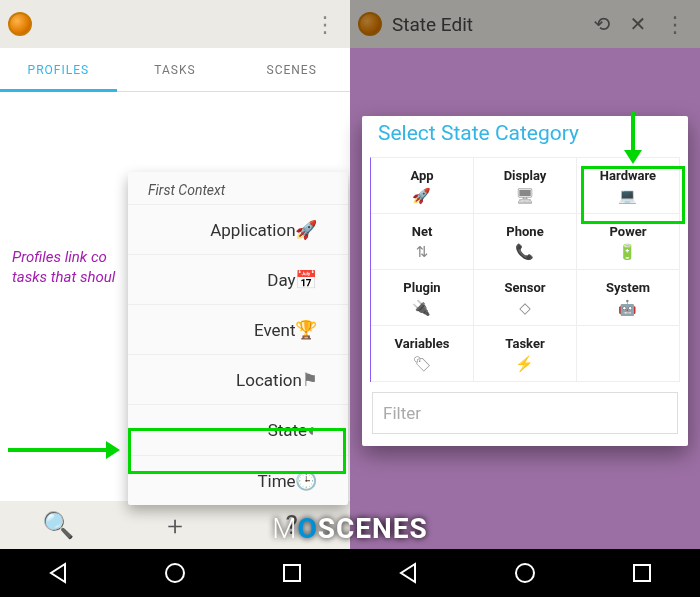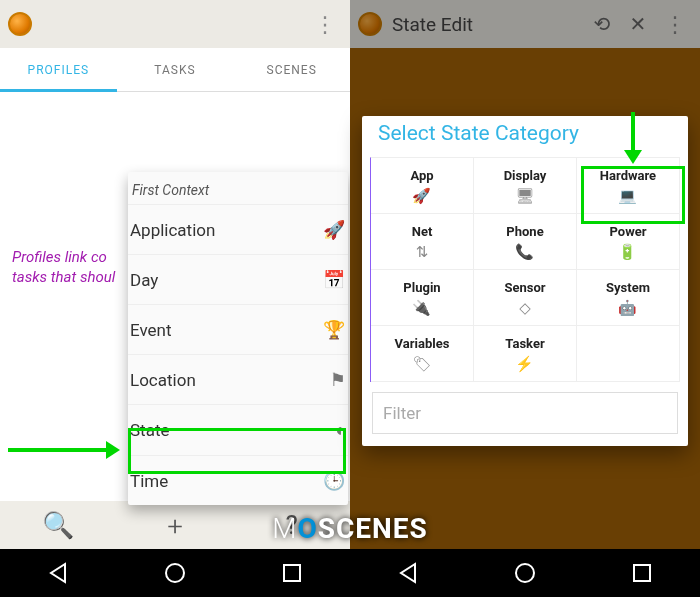--- a/index.html
+++ b/index.html
@@ -1,19 +1,19 @@
 <!DOCTYPE html>
 <html><head>
 <meta charset="utf-8">
 <style>
   * { box-sizing: border-box; margin: 0; padding: 0; font-family: Roboto, Arial, sans-serif; }
   body { width: 700px; height: 597px; background: #fff; position: relative; overflow: hidden; }
   .split { display: flex; width: 700px; height: 597px; }
   .pane { width: 350px; height: 597px; position: relative; background: #fff; }
-  .pane.right { background: #a16207; }
+  .pane.right { background: #f0abfc; }
   .shade { position: absolute; inset: 0; background: rgba(0,0,0,0.35); }
   
   .appbar { height: 48px; background: #eceae4; display: flex; align-items: center; padding: 0 8px; color: #444; font-size: 19px; }
   .appbar .logo { width: 24px; height: 24px; border-radius: 50%; background: radial-gradient(circle at 35% 35%, #ffb347, #e07a00 60%, #a65200 100%); margin-right: 10px; border: 2px solid #c97a00; }
   .appbar .title { flex: 1; }
   .appbar .ic { width: 36px; text-align: center; color: #666; font-size: 20px; }
   .kebab { display: inline-block; width: 20px; text-align: center; color: #888; }
   .kebab::after { content: "⋮"; font-size: 22px; }
   
   .tabs { height: 44px; display: flex; border-bottom: 1px solid #ddd; }
@@ -25,22 +25,22 @@
   .bodytext .line1 { font-size: 22px; text-align: center; margin-top: 80px; }
   .bodytext .line2 { font-size: 15px; font-style: italic; margin-top: 30px; line-height: 1.35; }
   
   .toolbar { position: absolute; bottom: 48px; left: 0; right: 0; height: 48px; background: #efede7; display: flex; }
   .toolbtn { flex: 1; display: flex; align-items: center; justify-content: center; font-size: 26px; color: #555; }
   
   .navbar { position: absolute; bottom: 0; left: 0; right: 0; height: 48px; background: #000; display: flex; align-items: center; justify-content: space-around; }
   .navbar svg { fill: none; stroke: #fff; stroke-width: 2; }
   
   .ctxmenu { position: absolute; left: 128px; top: 172px; width: 220px; background: #fafafa; box-shadow: 0 6px 14px rgba(0,0,0,0.3); border-radius: 2px; }
-  .ctxmenu .hdr { font-style: italic; font-size: 14px; color: #555; padding: 10px 4px 6px; }
-  .ctxmenu .row { display: flex; align-items: center; justify-content: space-between; padding: 14px 2px; border-top: 1px solid #eee; font-size: 17px; color: #333; }
+  .ctxmenu .hdr { font-style: italic; font-size: 14px; color: #555; padding: 10px 20px 6px; }
+  .ctxmenu .row { display: flex; align-items: center; justify-content: flex-end; padding: 14px 30px; border-top: 1px solid #eee; font-size: 17px; color: #333; }
   .ctxmenu .row .ic { font-size: 18px; color: #777; }
   
   .greenbox { position: absolute; border: 3px solid #00d700; }
   .greenarrow { position: absolute; }
   .greenarrow .shaft { position: absolute; background: #00d700; height: 4px; }
   .greenarrow.right .head { position: absolute; width: 0; height: 0; border-top: 9px solid transparent; border-bottom: 9px solid transparent; border-left: 14px solid #00d700; }
   .greenarrow.down .shaft { width: 4px; height: 40px; }
   .greenarrow.down .head { position: absolute; width: 0; height: 0; border-left: 9px solid transparent; border-right: 9px solid transparent; border-top: 14px solid #00d700; }
   
   .dialog { position: absolute; left: 12px; right: 12px; top: 116px; background: #fff; box-shadow: 0 8px 22px rgba(0,0,0,0.4); border-radius: 2px; }

